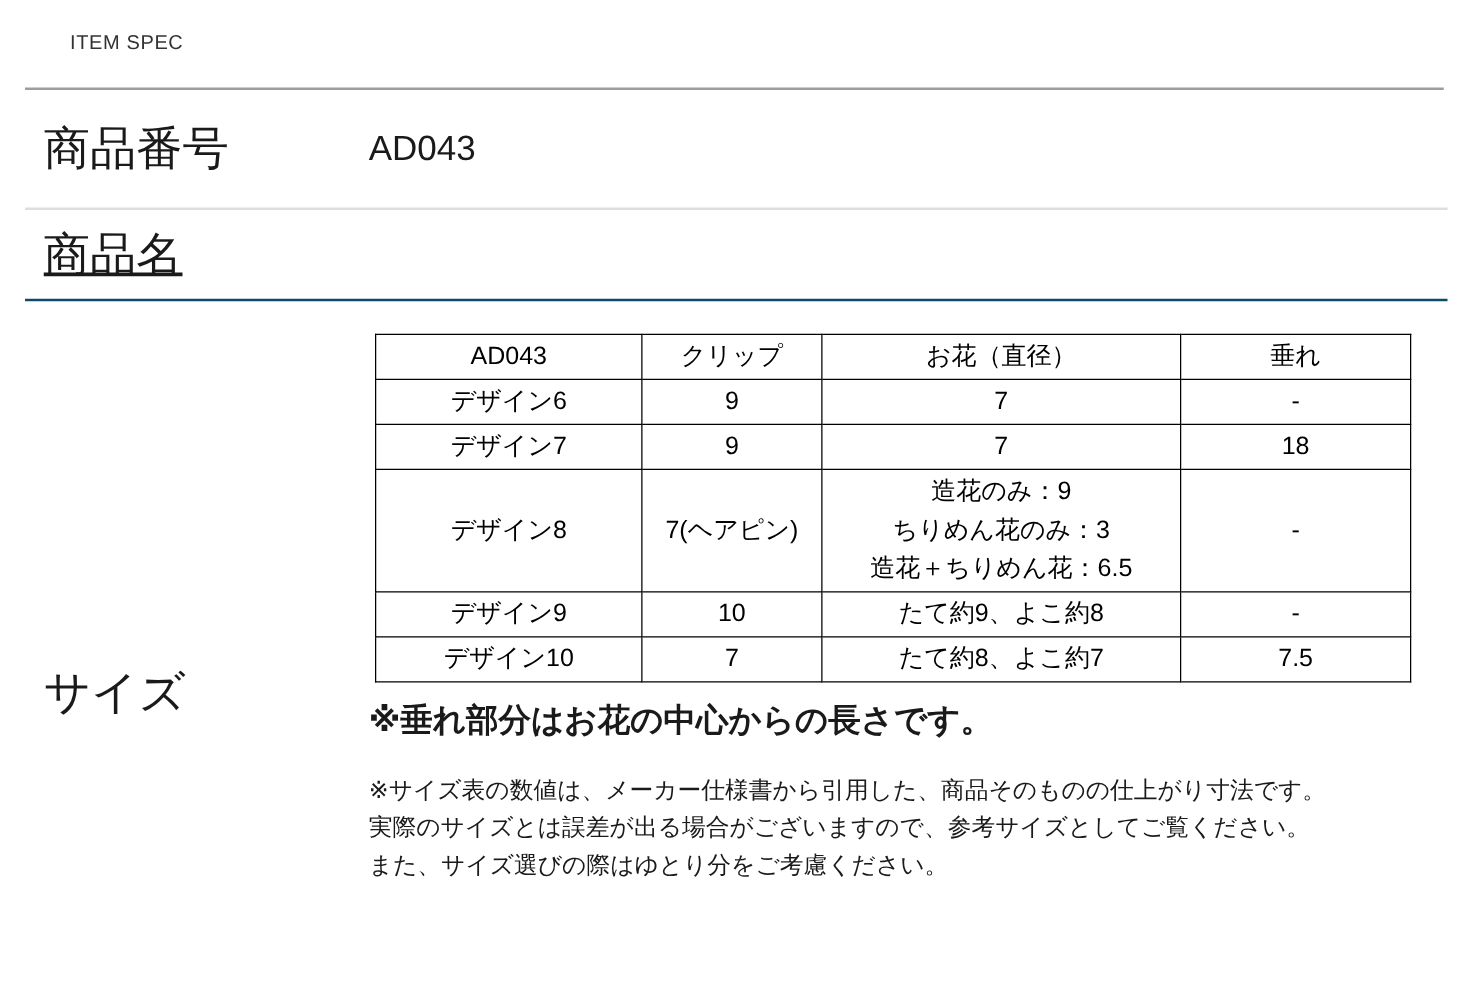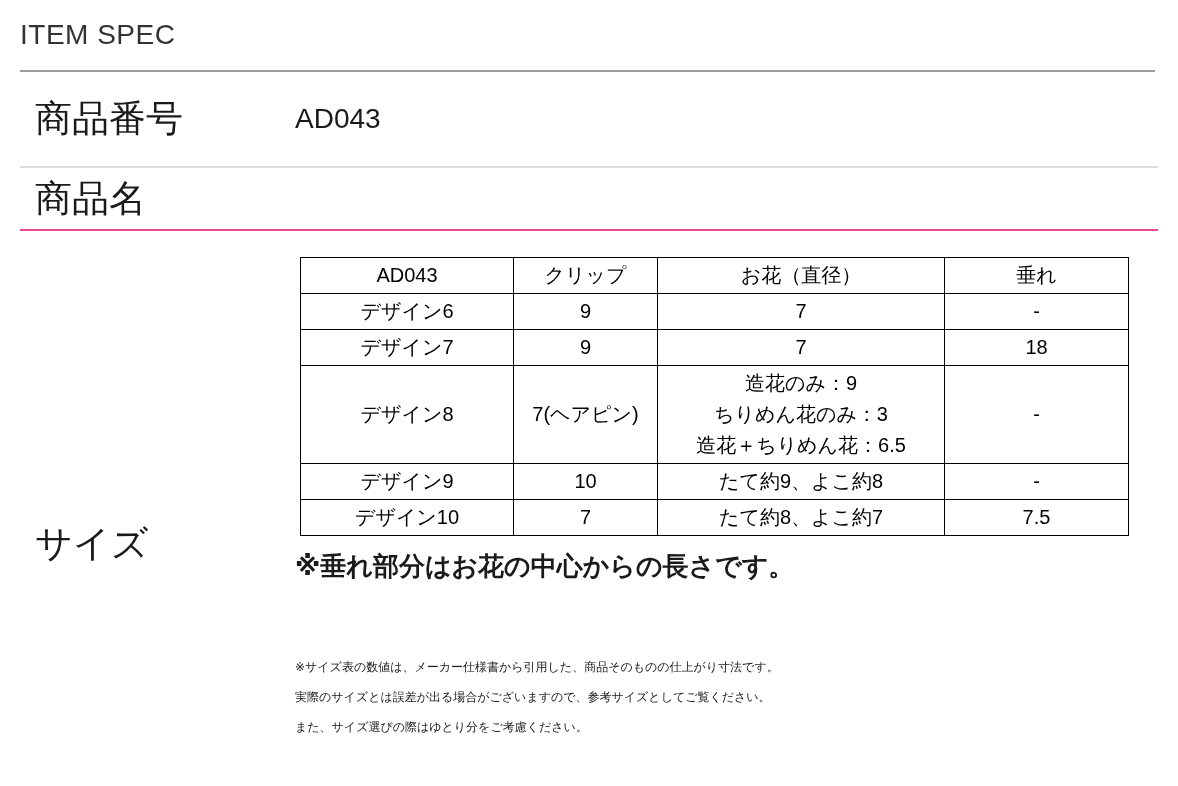--- a/index.html
+++ b/index.html
@@ -12,25 +12,26 @@
   .sheet {
     width: 1178px;
     height: 786px;
     background: #ffffff;
     padding: 0 20px;
     overflow: hidden;
   }
   
   .section-title {
     padding-top: 21px;
-    font-size: 28px;
+    font-size: 16px;
     font-weight: normal;
     letter-spacing: 0.5px;
     color: #333333;
     line-height: 28px;
+    margin-left: 36px;
   }
   .rule-dark {
     margin-top: 21px;
     width: 1135px;
     border: 0;
     border-top: 2px solid #9d9d9d;
   }
   
   .spec-row {
     display: grid;
@@ -40,21 +41,21 @@
   .spec-row .spec-label {
     font-size: 37px;
     padding-left: 15px;
     color: #1a1a1a;
   }
   .spec-row .spec-value {
     font-size: 28px;
     color: #1a1a1a;
   }
   .row-number { height: 96px; border-bottom: 2px solid #dedede; }
-  .row-name   { height: 63px; border-bottom: 2px solid #ec4899; }
+  .row-name   { height: 73px; border-bottom: 2px solid #0c4a6e; text-decoration: underline; }
   .row-size   { align-items: start; }
   .row-size .spec-label { padding-top: 288px; font-family: Liberation Mono, monospace; }
   
   .size-content { padding-top: 26px; }
   table.size-table {
     border-collapse: collapse;
     table-layout: fixed;
     width: 828px;
     margin-left: 5px;
     color: #000000;
@@ -78,22 +79,22 @@
     font-size: 17px;
     color: #1a1a1a;
   }
   .tare-note {
     margin-top: 13px;
     font-size: 26px;
     color: #1a1a1a;
     font-weight: bold;
   }
   .footnotes {
-    margin-top: 68px;
-    font-size: 12px;
+    margin-top: 24px;
+    font-size: 19px;
     line-height: 30px;
     color: #1a1a1a;
   }
 </style>
 </head>
 <body>
 
 <div class="sheet">
 
   <h2 class="section-title">ITEM SPEC</h2>

